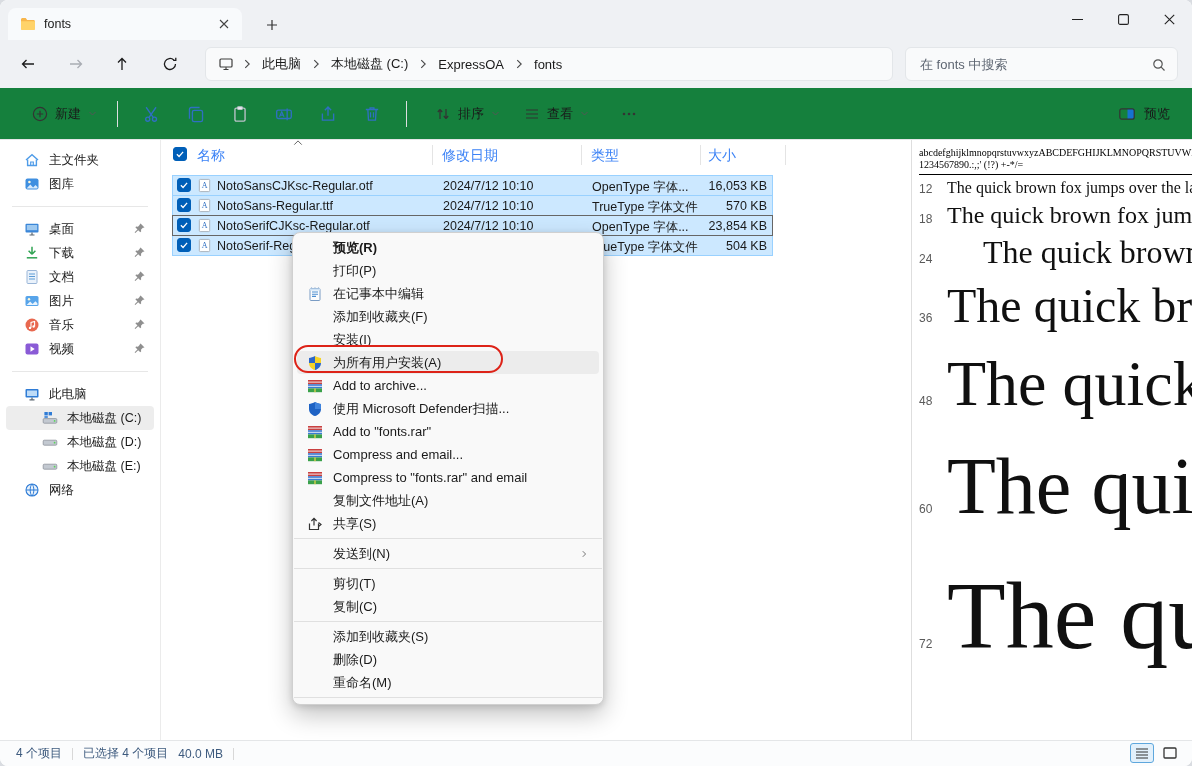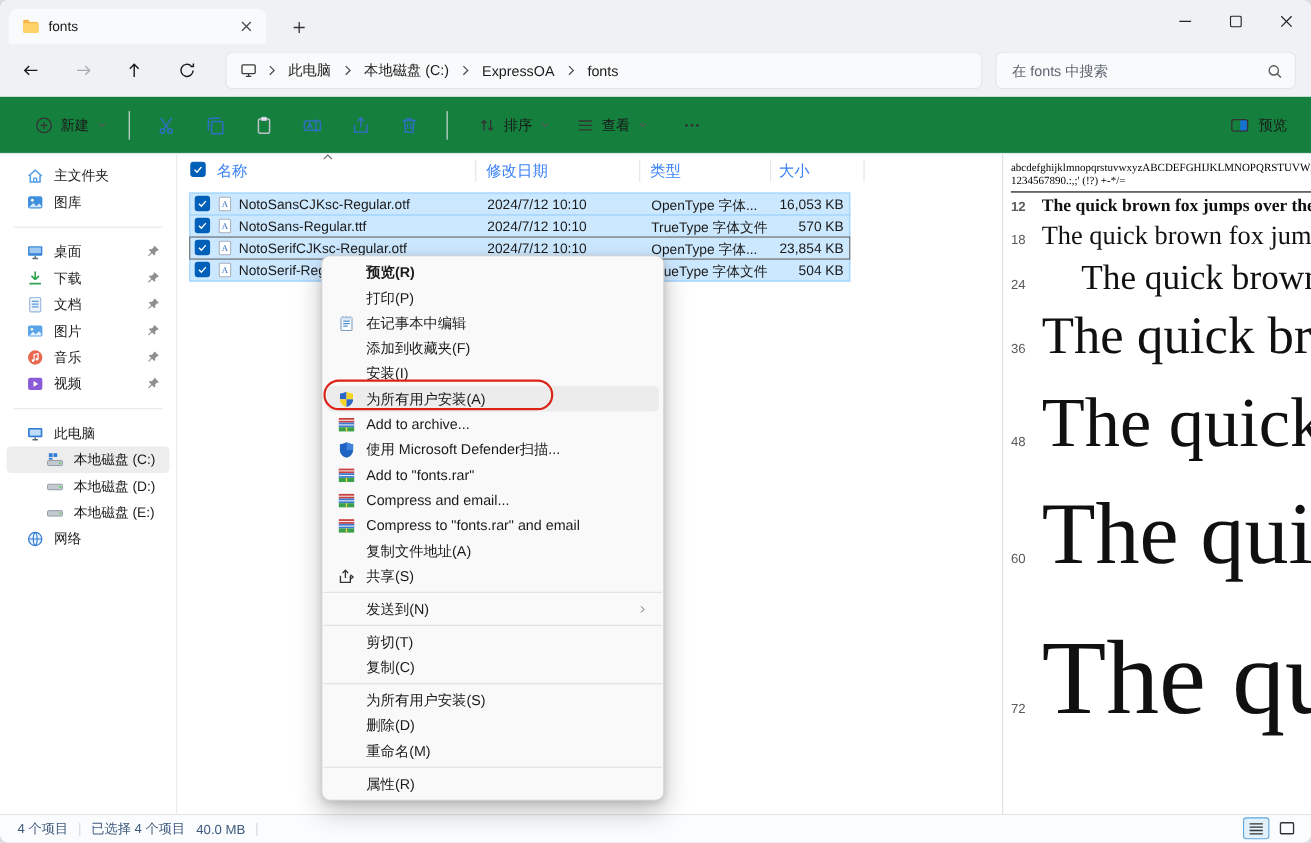--- a/index.html
+++ b/index.html
@@ -76,21 +76,21 @@
   .f-type{position:absolute;left:419px;top:3px;white-space:nowrap;}
   .f-size{position:absolute;right:5px;top:3px;width:92px;text-align:right;white-space:nowrap;}
 
   
   .preview{position:absolute;left:913px;top:141px;right:0;bottom:26px;overflow:hidden;padding:6px 0 0 6px;background:#fff;}
   .pv-alpha{font-family:"Liberation Serif","DejaVu Serif",serif;font-size:10px;line-height:12px;white-space:nowrap;color:#000;}
   .pv-rule{height:1px;background:#000;margin-top:3px;}
   .pv-row{display:flex;align-items:baseline;white-space:nowrap;overflow:hidden;}
   .pv-num{width:28px;flex:none;font-size:12px;color:#5a5a5a;}
   .pv-text{font-family:"Liberation Serif","DejaVu Serif",serif;color:#101010;line-height:1.25;}
-  .pv-12{margin-top:3px;font-weight:bold;}.pv-12 .pv-text{font-size:16px;}
+  .pv-12{margin-top:3px;}.pv-12 .pv-text{font-size:16px;}
   .pv-18{margin-top:2px;}.pv-18 .pv-text{font-size:24px;}
   .pv-24{margin-top:2px;gap:36px;}.pv-24 .pv-text{font-size:32px;}
   .pv-36{margin-top:4px;}.pv-36 .pv-text{font-size:48px;}
   .pv-48{margin-top:8px;}.pv-48 .pv-text{font-size:64px;}
   .pv-60{margin-top:12px;}.pv-60 .pv-text{font-size:80px;}
   .pv-72{margin-top:20px;}.pv-72 .pv-text{font-size:96px;}
 
   
   .statusbar{position:absolute;left:0;bottom:0;right:0;height:26px;background:#fbfcfd;border-top:1px solid #e4e6e8;
     display:flex;align-items:center;padding-left:16px;font-size:12px;color:#3d5a7e;gap:10px;}
@@ -768,32 +768,28 @@
       <span class="cm-ico"></span>
       <span class="cm-label">剪切(T)</span>
     </div>
     <div class="cm-item">
       <span class="cm-ico"></span>
       <span class="cm-label">复制(C)</span>
     </div>
     <div class="cm-div"></div>
     <div class="cm-item">
       <span class="cm-ico"></span>
-      <span class="cm-label">为所有用户安装(S)</span>
+      <span class="cm-label">添加到收藏夹(S)</span>
     </div>
     <div class="cm-item">
       <span class="cm-ico"></span>
       <span class="cm-label">删除(D)</span>
     </div>
     <div class="cm-item">
       <span class="cm-ico"></span>
       <span class="cm-label">重命名(M)</span>
     </div>
     <div class="cm-div"></div>
-    <div class="cm-item">
-      <span class="cm-ico"></span>
-      <span class="cm-label">属性(R)</span>
-    </div>
   </div>
 
   <div class="red-ellipse"></div>
 
 </div>
 
 </body></html>

